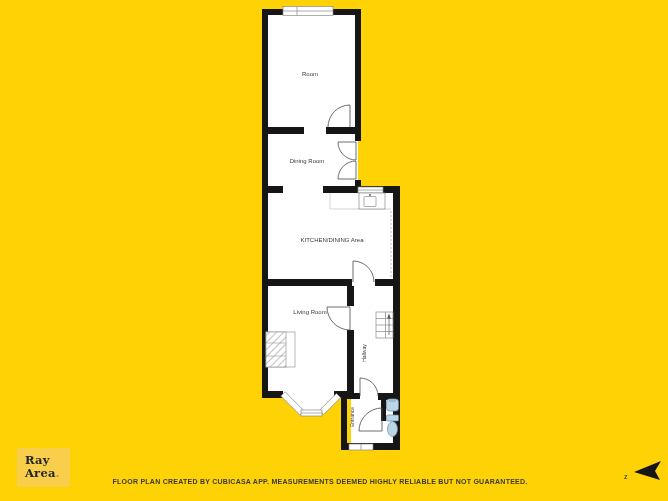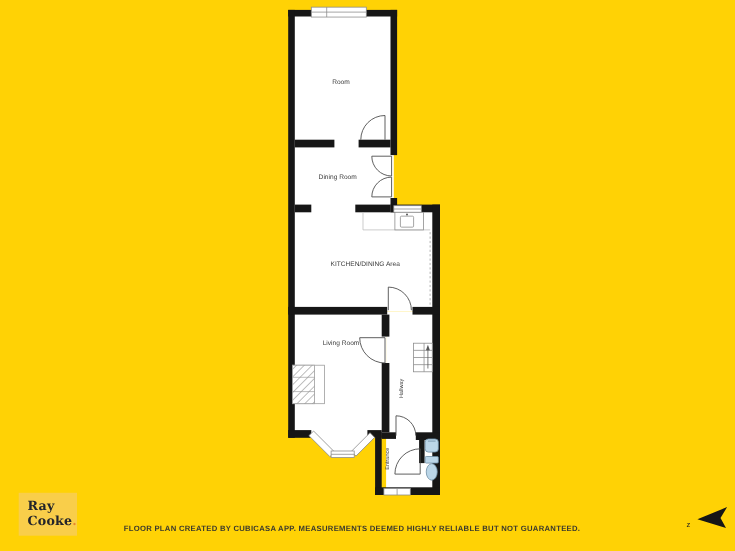--- a/index.html
+++ b/index.html
@@ -134,21 +134,21 @@
       <text class="room-label" x="307" y="163" font-size="6" text-anchor="middle">Dining Room</text>
       <text class="room-label" x="332" y="242" font-size="6" text-anchor="middle">KITCHEN/DINING Area</text>
       <text class="room-label" x="310" y="314" font-size="6" text-anchor="middle">Living Room</text>
       <text class="room-label" x="366" y="353" font-size="5" text-anchor="middle" transform="rotate(-90 366 353)">Hallway</text>
       <text class="room-label" x="354" y="417" font-size="5" text-anchor="middle" transform="rotate(-90 354 417)">Entrance</text>
     </g>
   </svg>
 
   <div class="logo">
     <div><span>Ray</span></div>
-    <div><span>Cooke</span><span class="period">.</span></div>
+    <div><span>Area</span><span class="period">.</span></div>
   </div>
 
   <div class="disclaimer">FLOOR PLAN CREATED BY CUBICASA APP. MEASUREMENTS DEEMED HIGHLY RELIABLE BUT NOT GUARANTEED.</div>
 
   <svg class="compass" width="46" height="28" viewBox="0 0 46 28">
     <polygon points="16,14 43,3 37,13 42,22" fill="#161616"></polygon>
     <text x="6" y="21" font-size="7" fill="#222" font-family="Liberation Sans, sans-serif">z</text>
   </svg>
 
 </div>

